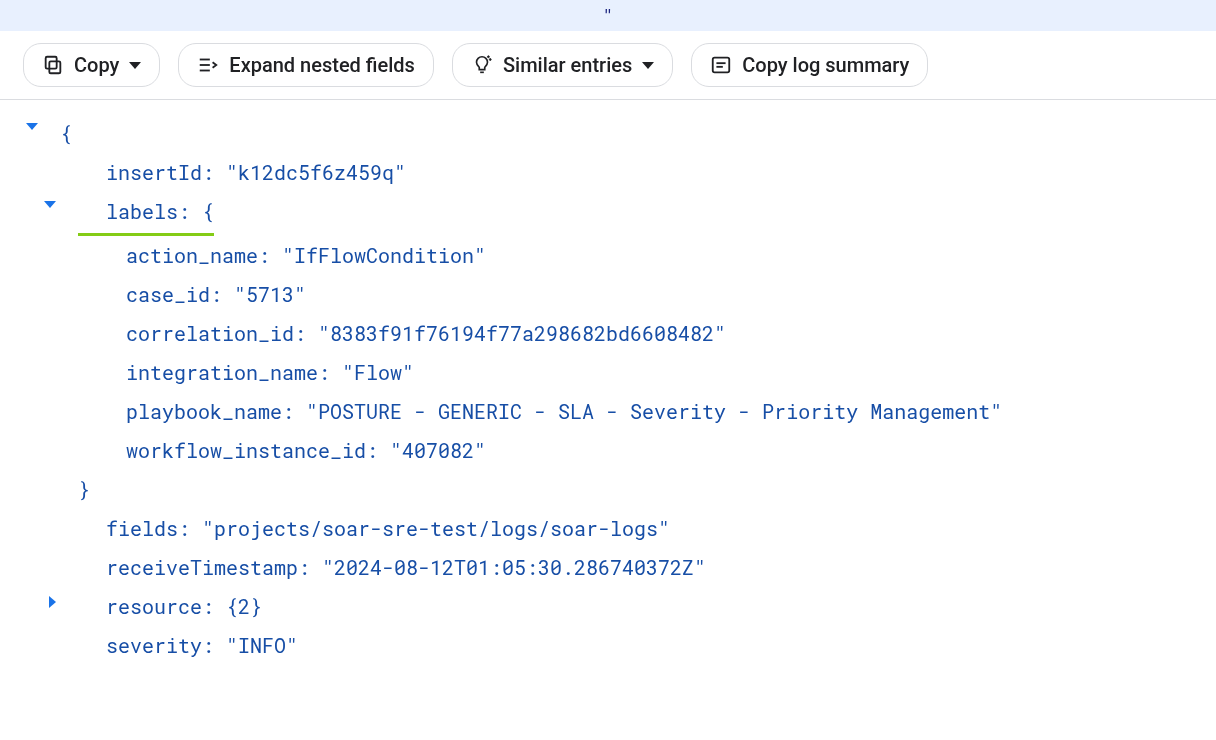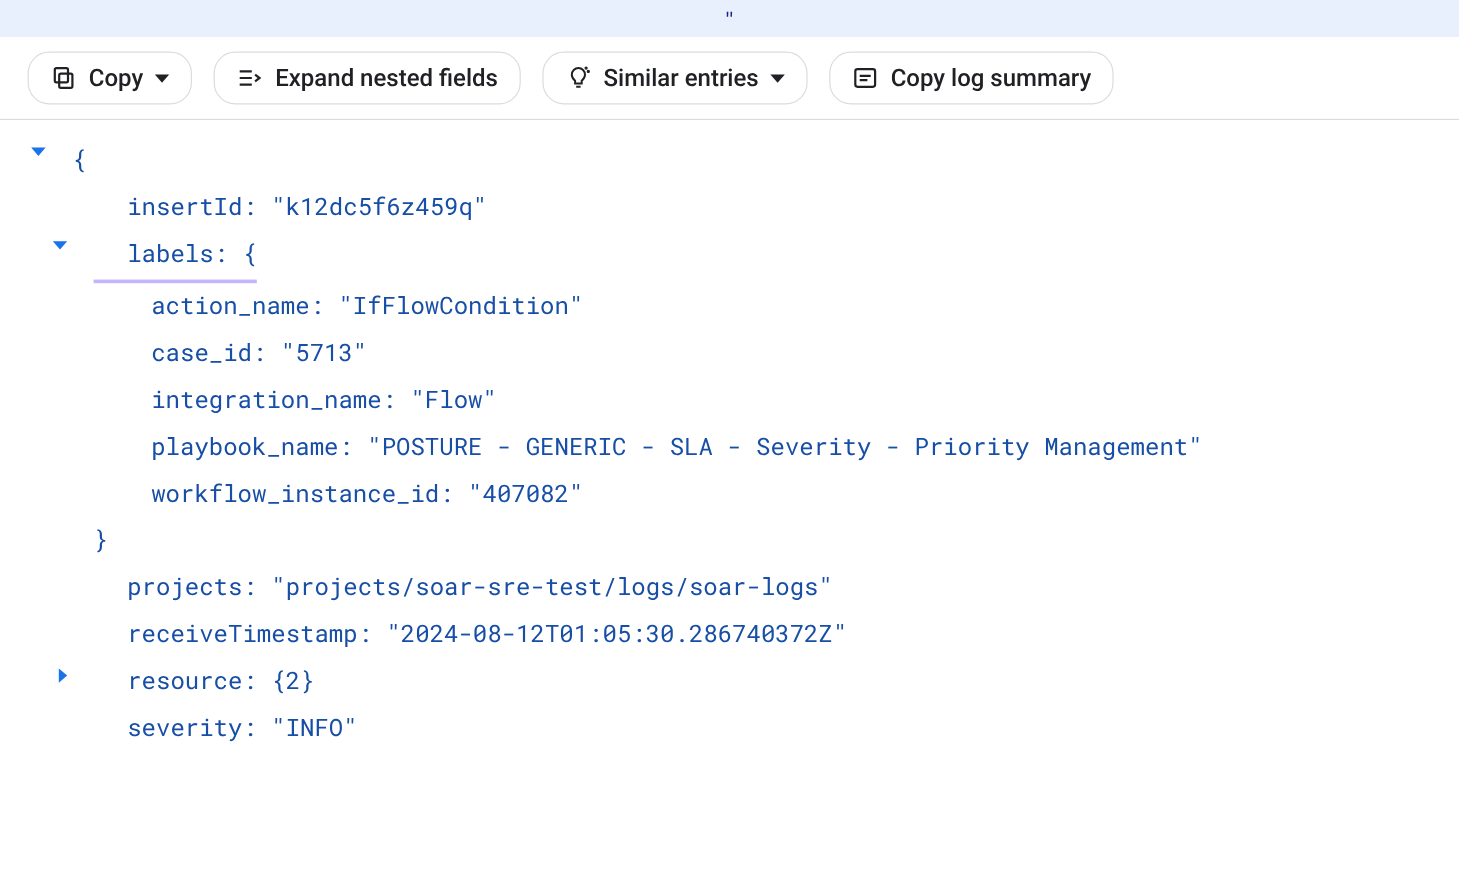--- a/index.html
+++ b/index.html
@@ -74,21 +74,21 @@
       cursor: pointer;
     }
     .ind1 { padding-left: 12px; }
     .ind2 { padding-left: 32px; }
     .key { color: #174ea6; margin-left: 28px; }
     .punct { color: #174ea6; }
     .brace { color: #174ea6; }
     .str { color: #174ea6; }
     .num { color: #174ea6; }
     .underline-red {
-      border-bottom: 3px solid #c4b5fd;
+      border-bottom: 3px solid #84cc16;
       display: inline-block;
       padding-bottom: 2px;
     }
   </style>
 </head>
 <body>
 
 <div class="top-strip">
   <span>"</span>
 </div>
@@ -154,20 +154,24 @@
   <div class="row">
     <div class="tog-col"></div>
     <div class="ind2"><span class="key">action_name</span><span class="punct">: </span><span class="str">"IfFlowCondition"</span></div>
   </div>
 
   <div class="row">
     <div class="tog-col"></div>
     <div class="ind2"><span class="key">case_id</span><span class="punct">: </span><span class="str">"5713"</span></div>
   </div>
 
+  <div class="row">
+    <div class="tog-col"></div>
+    <div class="ind2"><span class="key">correlation_id</span><span class="punct">: </span><span class="str">"8383f91f76194f77a298682bd6608482"</span></div>
+  </div>
 
   <div class="row">
     <div class="tog-col"></div>
     <div class="ind2"><span class="key">integration_name</span><span class="punct">: </span><span class="str">"Flow"</span></div>
   </div>
 
 
   <div class="row">
     <div class="tog-col"></div>
     <div class="ind2"><span class="key">playbook_name</span><span class="punct">: </span><span class="str">"POSTURE - GENERIC - SLA - Severity - Priority Management"</span></div>
@@ -179,21 +183,21 @@
     <div class="ind2"><span class="key">workflow_instance_id</span><span class="punct">: </span><span class="str">"407082"</span></div>
   </div>
 
   <div class="row">
     <div class="tog-col"></div>
     <div class="ind1"><span class="brace">}</span></div>
   </div>
 
   <div class="row">
     <div class="tog-col"></div>
-    <div class="ind1"><span class="key">projects</span><span class="punct">: </span><span class="str">"projects/soar-sre-test/logs/soar-logs"</span></div>
+    <div class="ind1"><span class="key">fields</span><span class="punct">: </span><span class="str">"projects/soar-sre-test/logs/soar-logs"</span></div>
   </div>
 
   <div class="row">
     <div class="tog-col"></div>
     <div class="ind1"><span class="key">receiveTimestamp</span><span class="punct">: </span><span class="str">"2024-08-12T01:05:30.286740372Z"</span></div>
   </div>
 
   <div class="row">
     <div class="tog-col"><span class="tog-right"></span></div>
     <div class="ind1"><span class="key">resource</span><span class="punct">: </span><span class="num">{2}</span></div>

